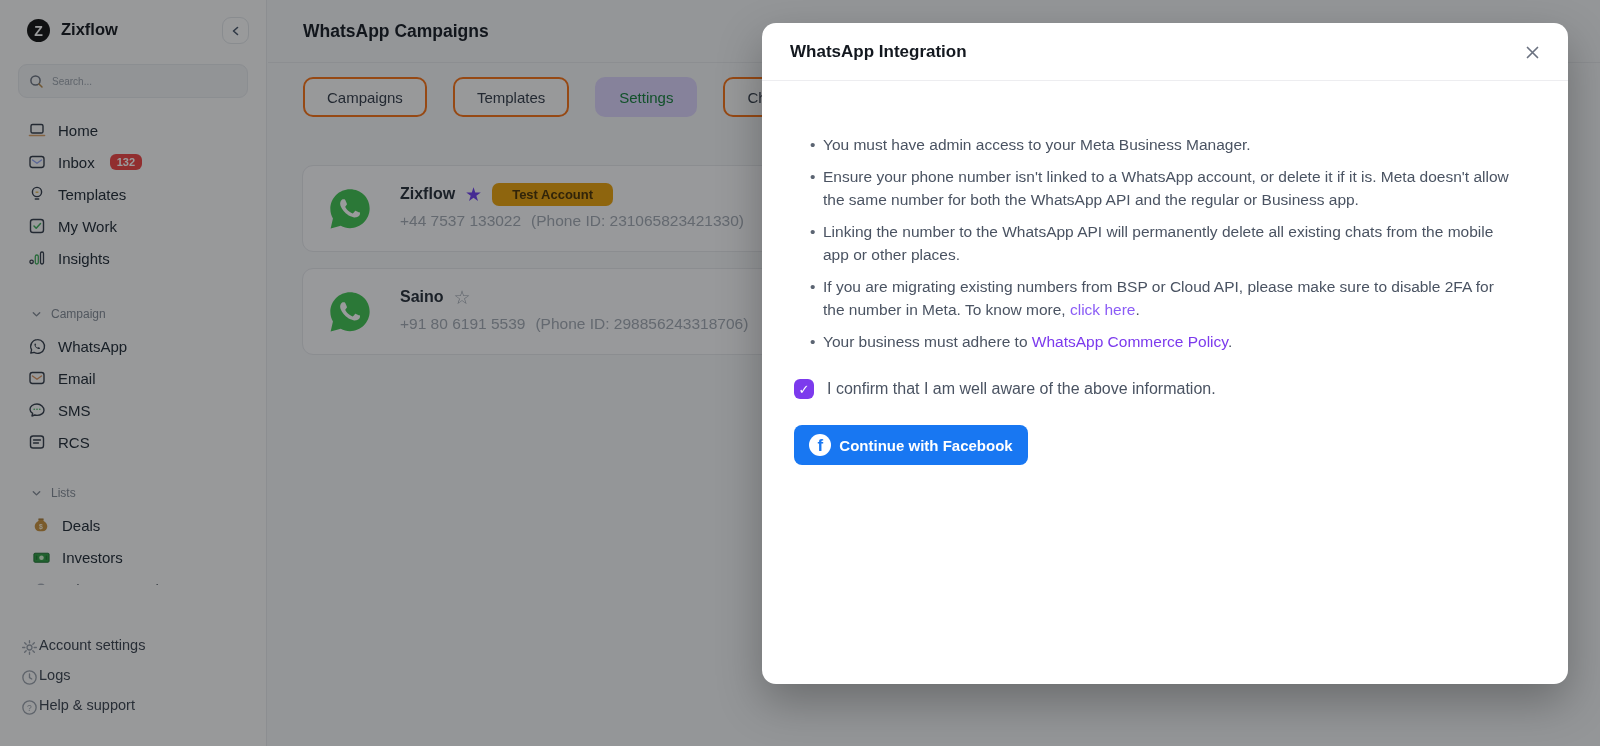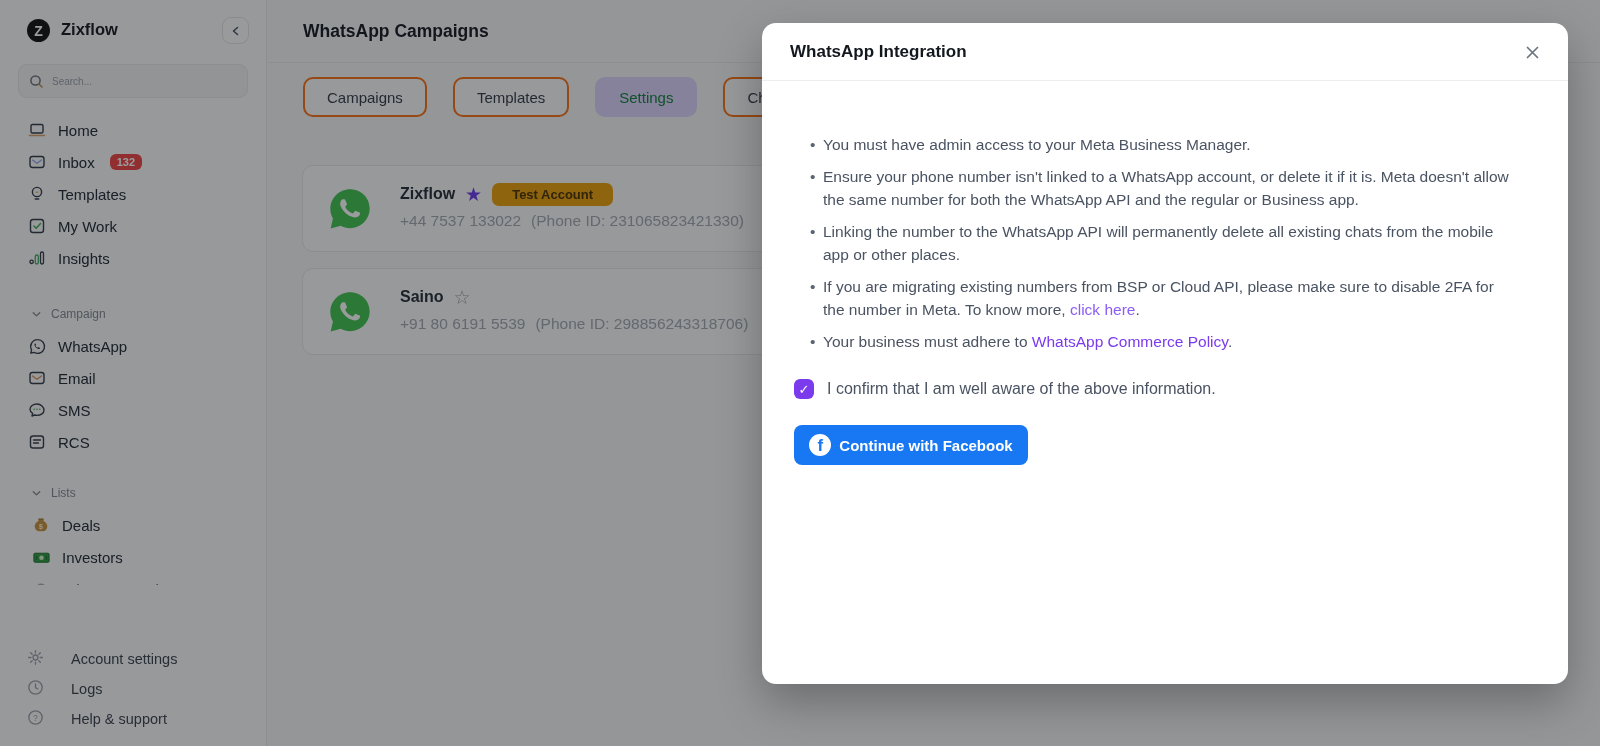--- a/index.html
+++ b/index.html
@@ -31,21 +31,21 @@
   .badge-count { background:#ef4444; color:#fff; font-size:11px; font-weight:700;
                  border-radius:6px; padding:2px 7px; margin-left:4px; }
   .section-head { height:32px; display:flex; align-items:center; gap:9px; padding-left:31px;
                   font-size:12px; font-weight:500; color:#828a95; cursor:pointer; }
   .gap24 { height:24px; } .gap19 { height:19px; }
   .sub-item { padding-left:31px; }
   .clip-row { height:12px; overflow:hidden; }
   .clip-row .nav-item { opacity:.75; }
 
   .side-footer { position:absolute; left:0; top:637px; width:267px; }
-  .foot-item { height:30px; display:flex; align-items:flex-end; gap:26px; padding-left:25px;
+  .foot-item { height:30px; display:flex; align-items:flex-start; gap:0; padding-left:19px;
                font-size:14.5px; font-weight:400; color:#3c4450; cursor:pointer; }
   .foot-item .ic { width:20px; height:20px; display:flex; align-items:center; justify-content:center; color:#9aa1ab; }
 
   
   .main { position:absolute; left:268px; top:0; width:1332px; height:746px; background:#f5f6f8; }
   .page-title { position:absolute; left:35px; top:21px; font-size:17.5px; font-weight:700; color:#151b24; }
   .head-divider { position:absolute; left:0; top:62px; width:1332px; height:1px; background:#e7e9ec; }
   .tabs { position:absolute; left:35px; top:77px; display:flex; gap:26px; }
   .tab { height:40px; padding:0 22px; display:flex; align-items:center; border-radius:10px;
          background:#fbfbfc; border:2px solid #f97316; font-size:15px; color:#333c49; cursor:pointer; }

